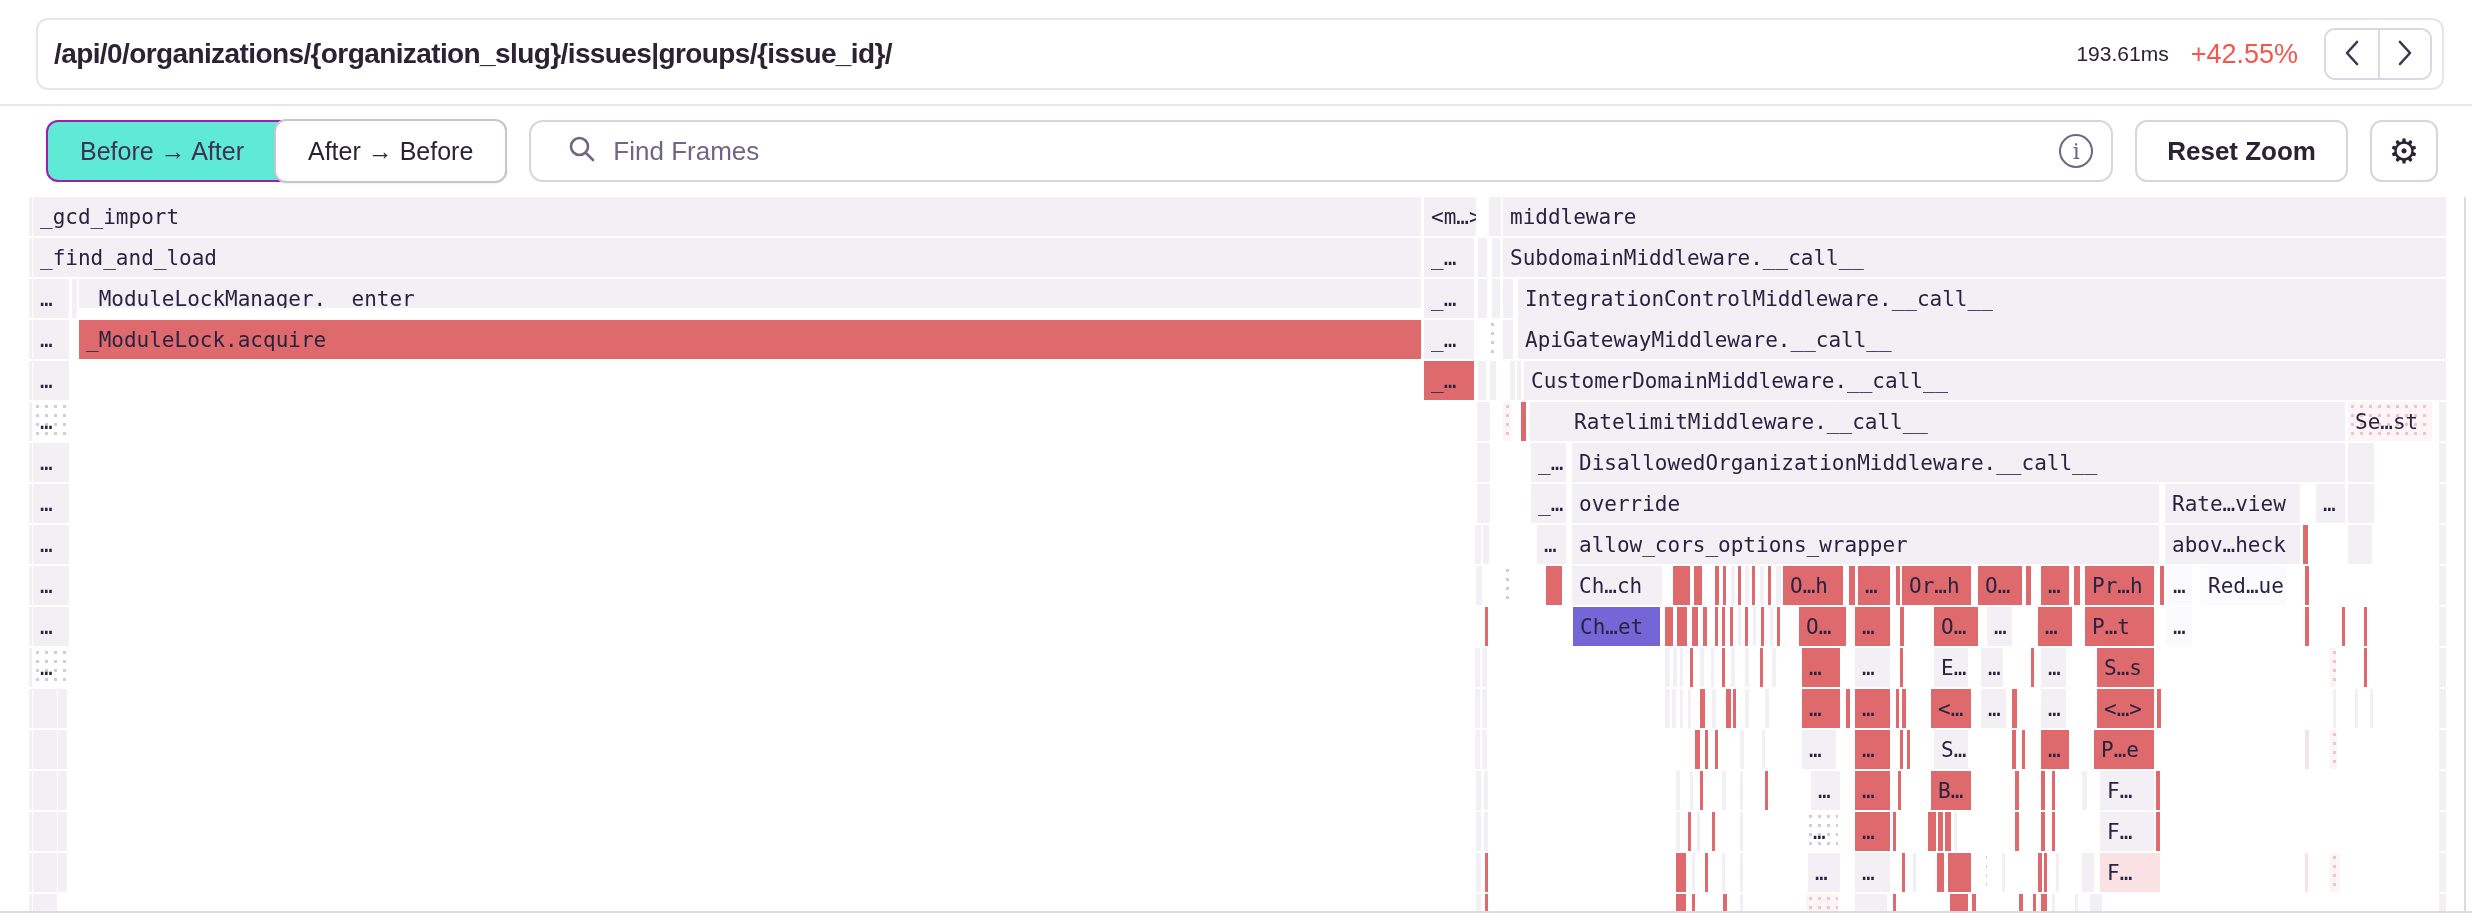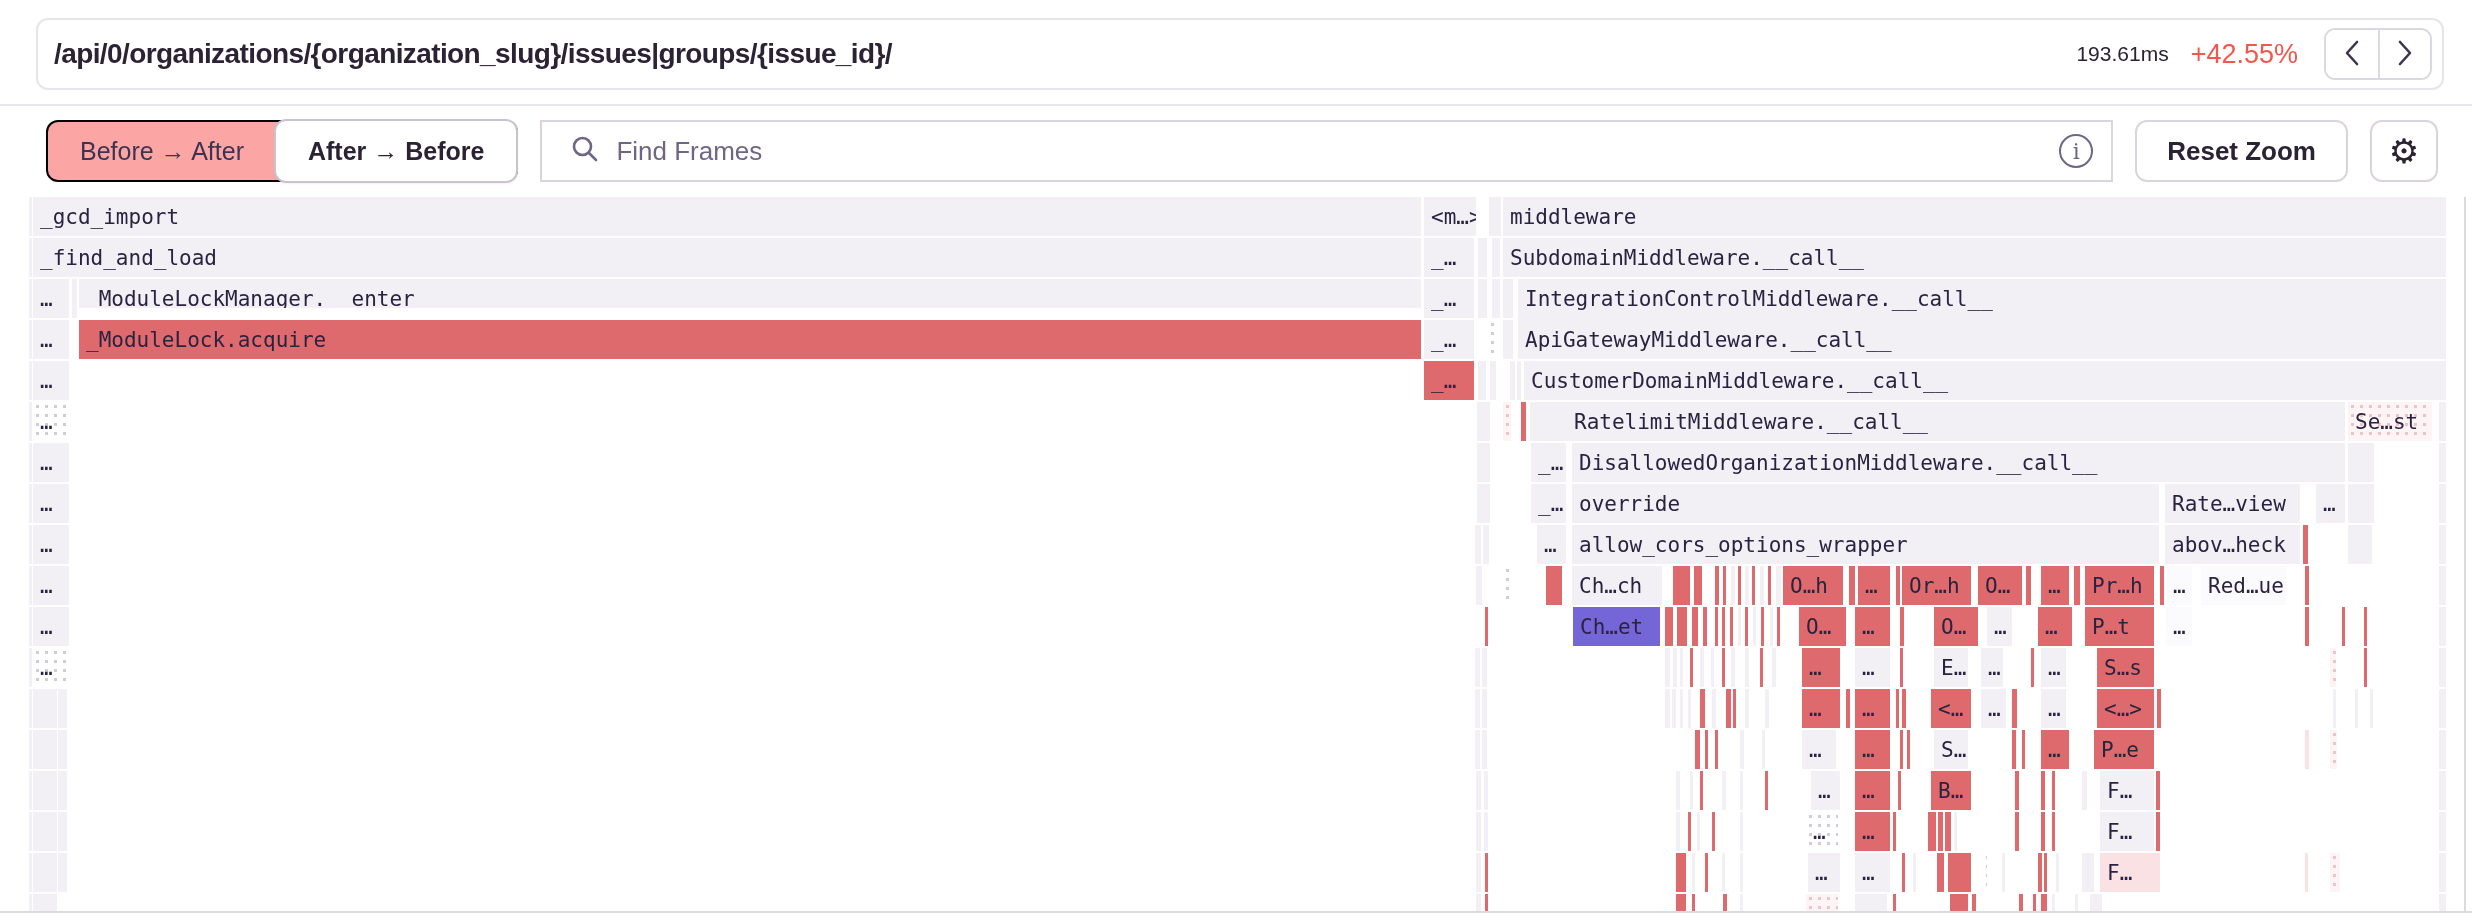--- a/index.html
+++ b/index.html
@@ -28,34 +28,34 @@
   .pager .pg-btn + .pg-btn{border-left:2px solid #dcd8e1;}
   .header-divider{position:absolute;left:0;top:104px;width:2472px;height:2px;background:#e9e6ee;}
 
   
   .toolbar{
     position:absolute;left:46px;top:120px;width:2392px;height:62px;
     display:flex;align-items:center;
   }
   .seg{
     display:flex;align-items:center;height:62px;box-sizing:border-box;
-    background:#fca5a5;border:2px solid #000000;border-radius:12px;flex:0 0 auto;
+    background:#5eead4;border:2px solid #a21caf;border-radius:12px;flex:0 0 auto;
   }
   .seg-item{
     height:62px;display:flex;align-items:center;box-sizing:border-box;
     padding:0 32px;font-size:25px;color:#3d3451;white-space:nowrap;cursor:pointer;
   }
   .seg-item.active{
-    background:#fff;border:2px solid #c9c3d1;border-radius:12px;font-weight:700;
+    background:#fff;border:2px solid #c9c3d1;border-radius:12px;font-weight:400;
     color:#2b2233;margin:-2px;height:64px;box-shadow:0 1px 2px rgba(43,34,51,.06);
   }
   .search{
     flex:1;height:62px;box-sizing:border-box;margin-left:22px;
-    border:2px solid #d9d4de;border-radius:0;background:#fff;
-    display:flex;align-items:center;padding:0 18px 0 28px;
+    border:2px solid #d9d4de;border-radius:14px;background:#fff;
+    display:flex;align-items:center;padding:0 18px 0 36px;
   }
   .search input{
     flex:1;border:none;outline:none;font-size:26px;margin-left:14px;
     font-family:"Liberation Sans",sans-serif;color:#453c54;background:transparent;
   }
   .search input::placeholder{color:#6e6684;opacity:1;}
   .info-icon{
     width:34px;height:34px;border:2.5px solid #6e6684;border-radius:50%;
     color:#6e6684;font-size:22px;display:flex;align-items:center;justify-content:center;
     box-sizing:border-box;font-family:"DejaVu Serif",serif;font-style:normal;flex:0 0 auto;

